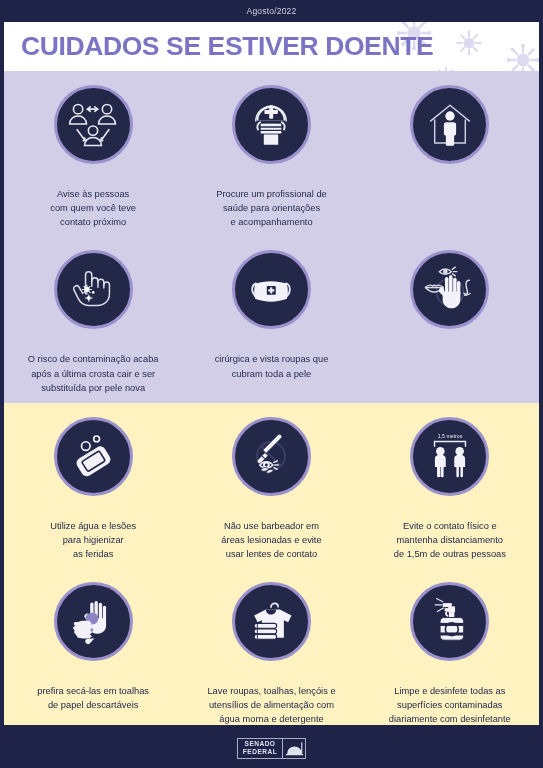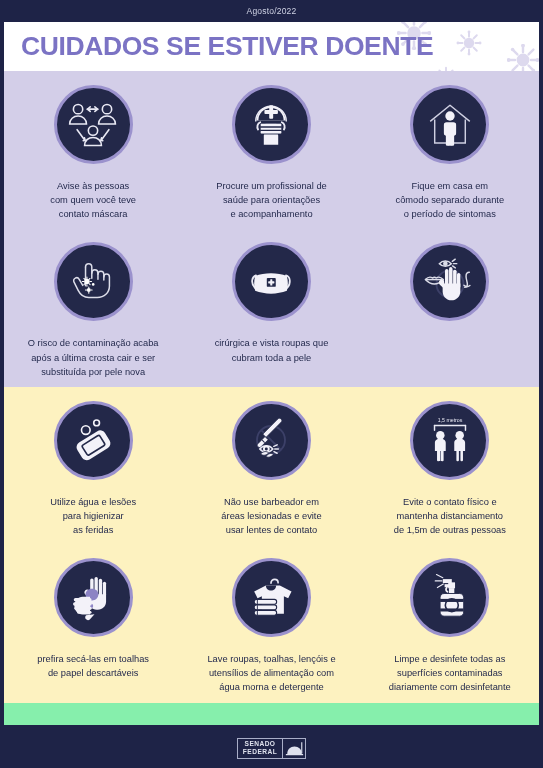--- a/index.html
+++ b/index.html
@@ -8,21 +8,21 @@
     background: #ffffff;
   }
   body {
     font-family: "Liberation Sans", sans-serif;
   }
   #poster {
     position: relative;
     width: 543px;
     height: 768px;
     overflow: hidden;
-    background: #86efac;
+    background: #0f172a;
     box-sizing: border-box;
     border-left: 4px solid #1e2347;
     border-right: 4px solid #1e2347;
   }
 
   
   .date-bar {
     height: 22px;
     background: #1e2347;
     color: #cfd2e4;
@@ -90,21 +90,21 @@
     border: 3px solid #9b92cd;
     box-sizing: border-box;
     display: flex;
     align-items: center;
     justify-content: center;
     flex: 0 0 auto;
   }
   .badge svg { display: block; }
 
   .caption {
-    margin-top: 15px;
+    margin-top: 23px;
     text-align: center;
     font-size: 9.3px;
     line-height: 1.52;
     color: #242a4d;
     max-width: 150px;
   }
 
   
   .footer {
     position: absolute;
@@ -269,21 +269,21 @@
             <path d="M32 10.5 35 13l-3 2.5"></path>
             <path d="M13 35 21 46"></path>
             <path d="M19.5 46.8 21.6 46.4 20.9 43.8"></path>
             <path d="M47 35 39 46"></path>
             <path d="M40.5 46.8 38.4 46.4 39.1 43.8"></path>
           </svg>
         </div>
         <div class="caption">
           <div>Avise às pessoas</div>
           <div>com quem você teve</div>
-          <div>contato máscara</div>
+          <div>contato próximo</div>
         </div>
       </div>
 
       <div class="cell">
         <div class="badge">
           <svg width="54" height="54" viewBox="0 0 60 60">
             <g fill="none" stroke="#e9e9f4" stroke-width="1.6">
               <path d="M13 26a17 17 0 0 1 34 0"></path>
             </g>
 
@@ -317,25 +317,20 @@
           <svg width="54" height="54" viewBox="0 0 60 60">
             <path d="M8 26 30 8l22 18" fill="none" stroke="#cfd0e2" stroke-width="1.6" stroke-linejoin="round"></path>
             <path d="M13 24v26h34V24" fill="none" stroke="#cfd0e2" stroke-width="1.6"></path>
 
             <circle cx="30" cy="20" r="5.2" fill="#f3f2f9"></circle>
             <path d="M24 28h12v13h-3.6v12h-4.8V41H24z" fill="#f3f2f9"></path>
             <rect x="25.4" y="40" width="3.2" height="13" rx="1.4" fill="#f3f2f9"></rect>
             <rect x="31.4" y="40" width="3.2" height="13" rx="1.4" fill="#f3f2f9"></rect>
             <rect x="23.2" y="27" width="13.6" height="15" rx="3" fill="#f3f2f9"></rect>
           </svg>
-        </div>
-        <div class="caption">
-          <div>Fique em casa em</div>
-          <div>cômodo separado durante</div>
-          <div>o período de sintomas</div>
         </div>
       </div>
     </div>
 
     <div class="grid row-2">
 
       <div class="cell">
         <div class="badge">
           <svg width="56" height="56" viewBox="0 0 60 60">
             <g fill="none" stroke="#dcdde9" stroke-width="1.6" stroke-linejoin="round" stroke-linecap="round">

